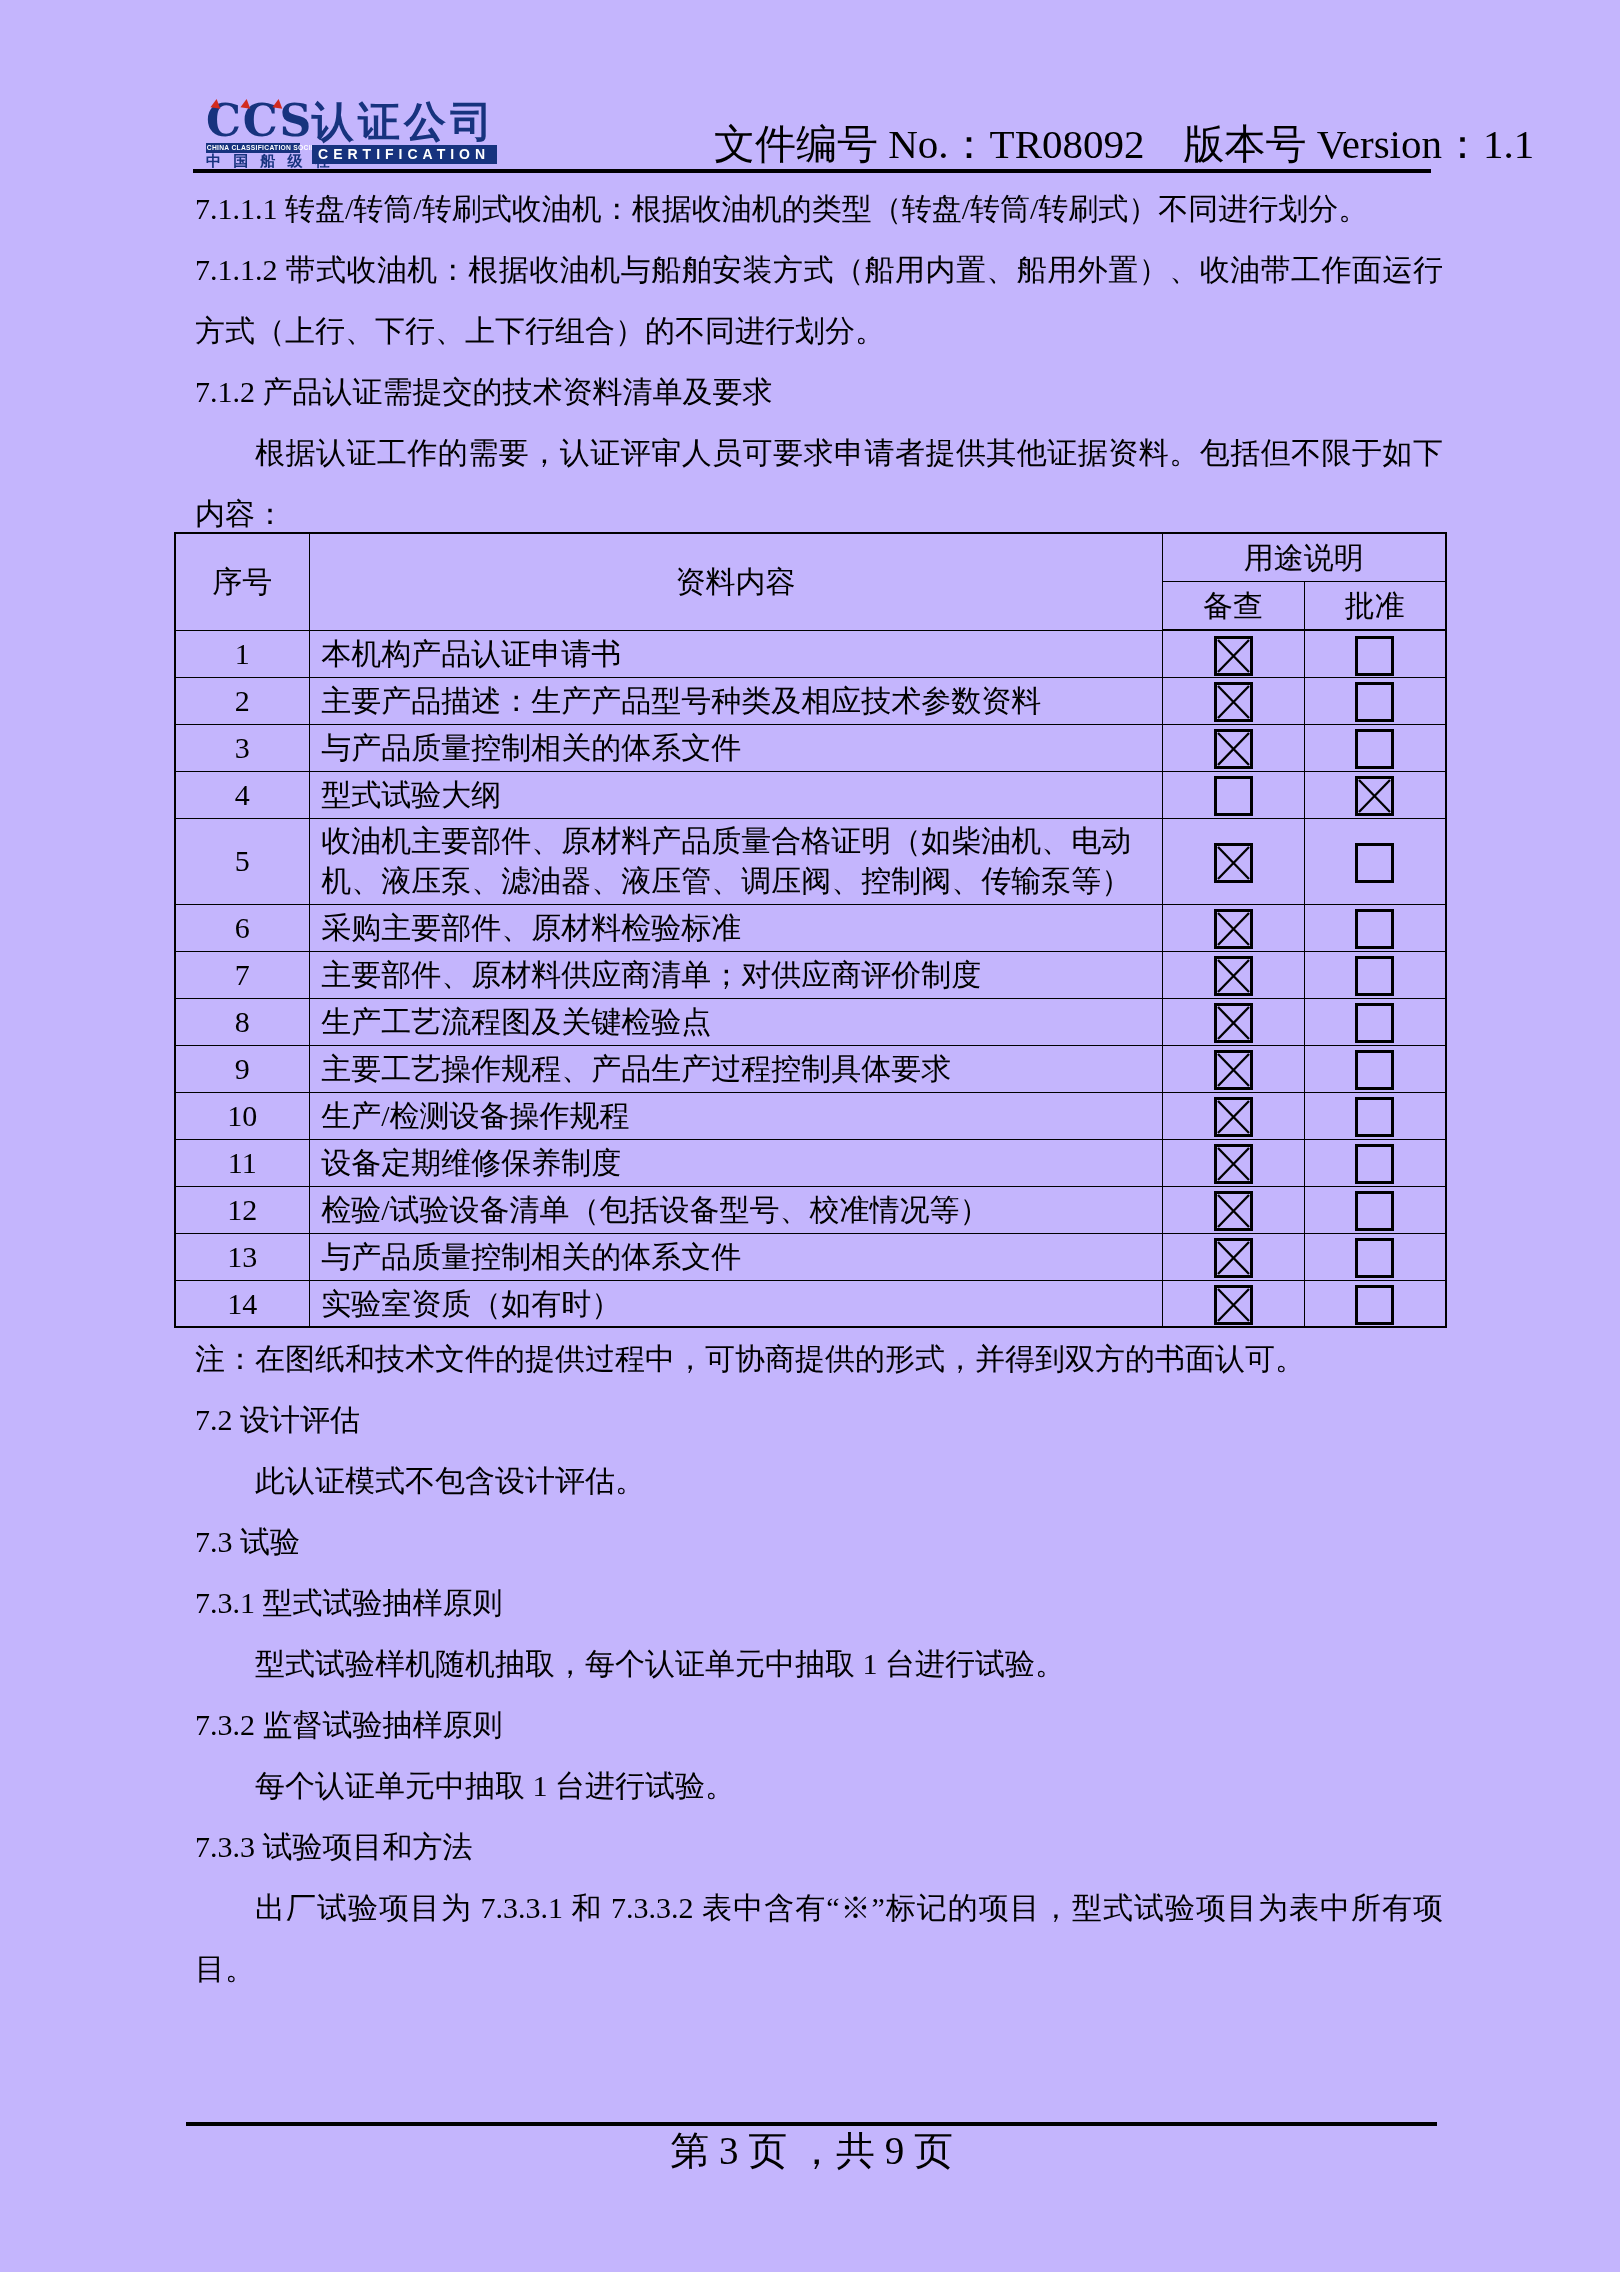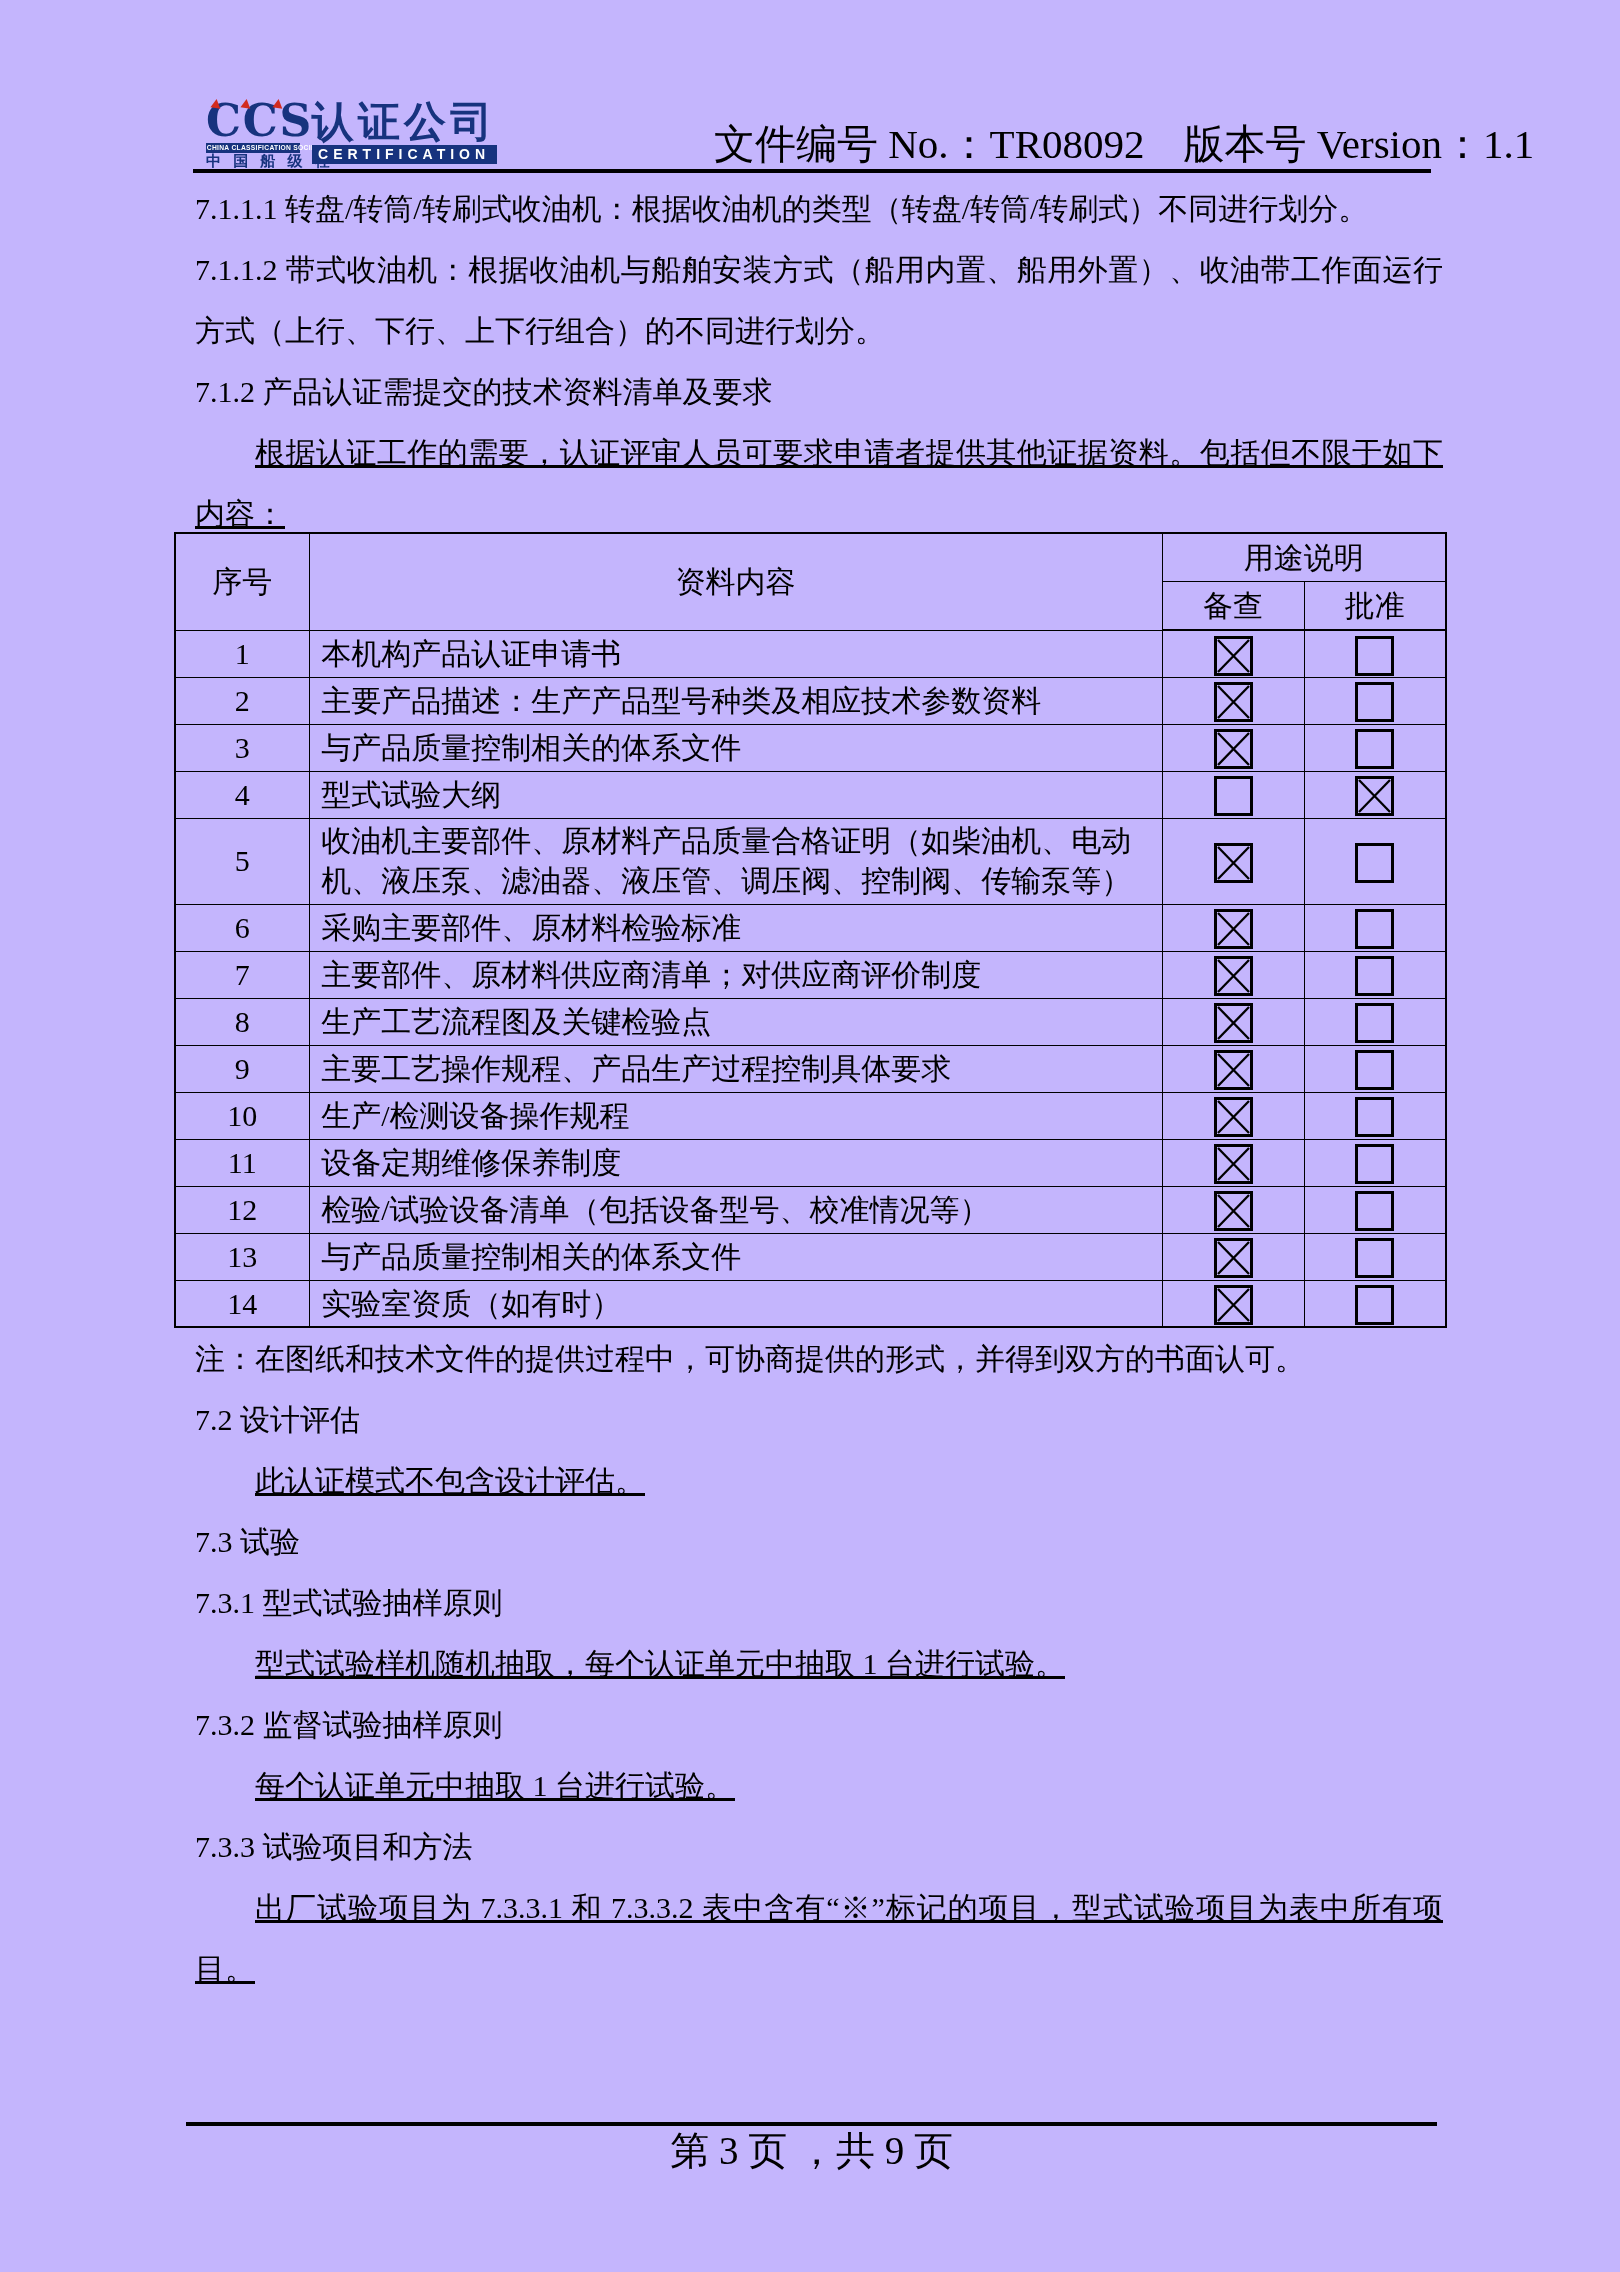--- a/index.html
+++ b/index.html
@@ -57,21 +57,21 @@
   .doc-meta span{margin-right:39px;}
   .doc-meta span:last-child{margin-right:0;}
   .header-rule{position:absolute;left:193px;top:169px;width:1238px;height:4.2px;background:#000;}
 
   
   .content{
     position:absolute;left:195px;top:178px;width:1248px;
     font-size:30px;line-height:61px;text-align:justify;
   }
   .content p{margin:0;}
-  .content p.indent{text-indent:60px;text-decoration:underline;}
+  .content p.indent{text-indent:60px;}
 
   
   table.mat{
     border-collapse:collapse;
     width:1271px;
     margin:-11.7px 8px 0 -21px;
     table-layout:fixed;
     font-size:30px;
   }
   table.mat th,table.mat td{

